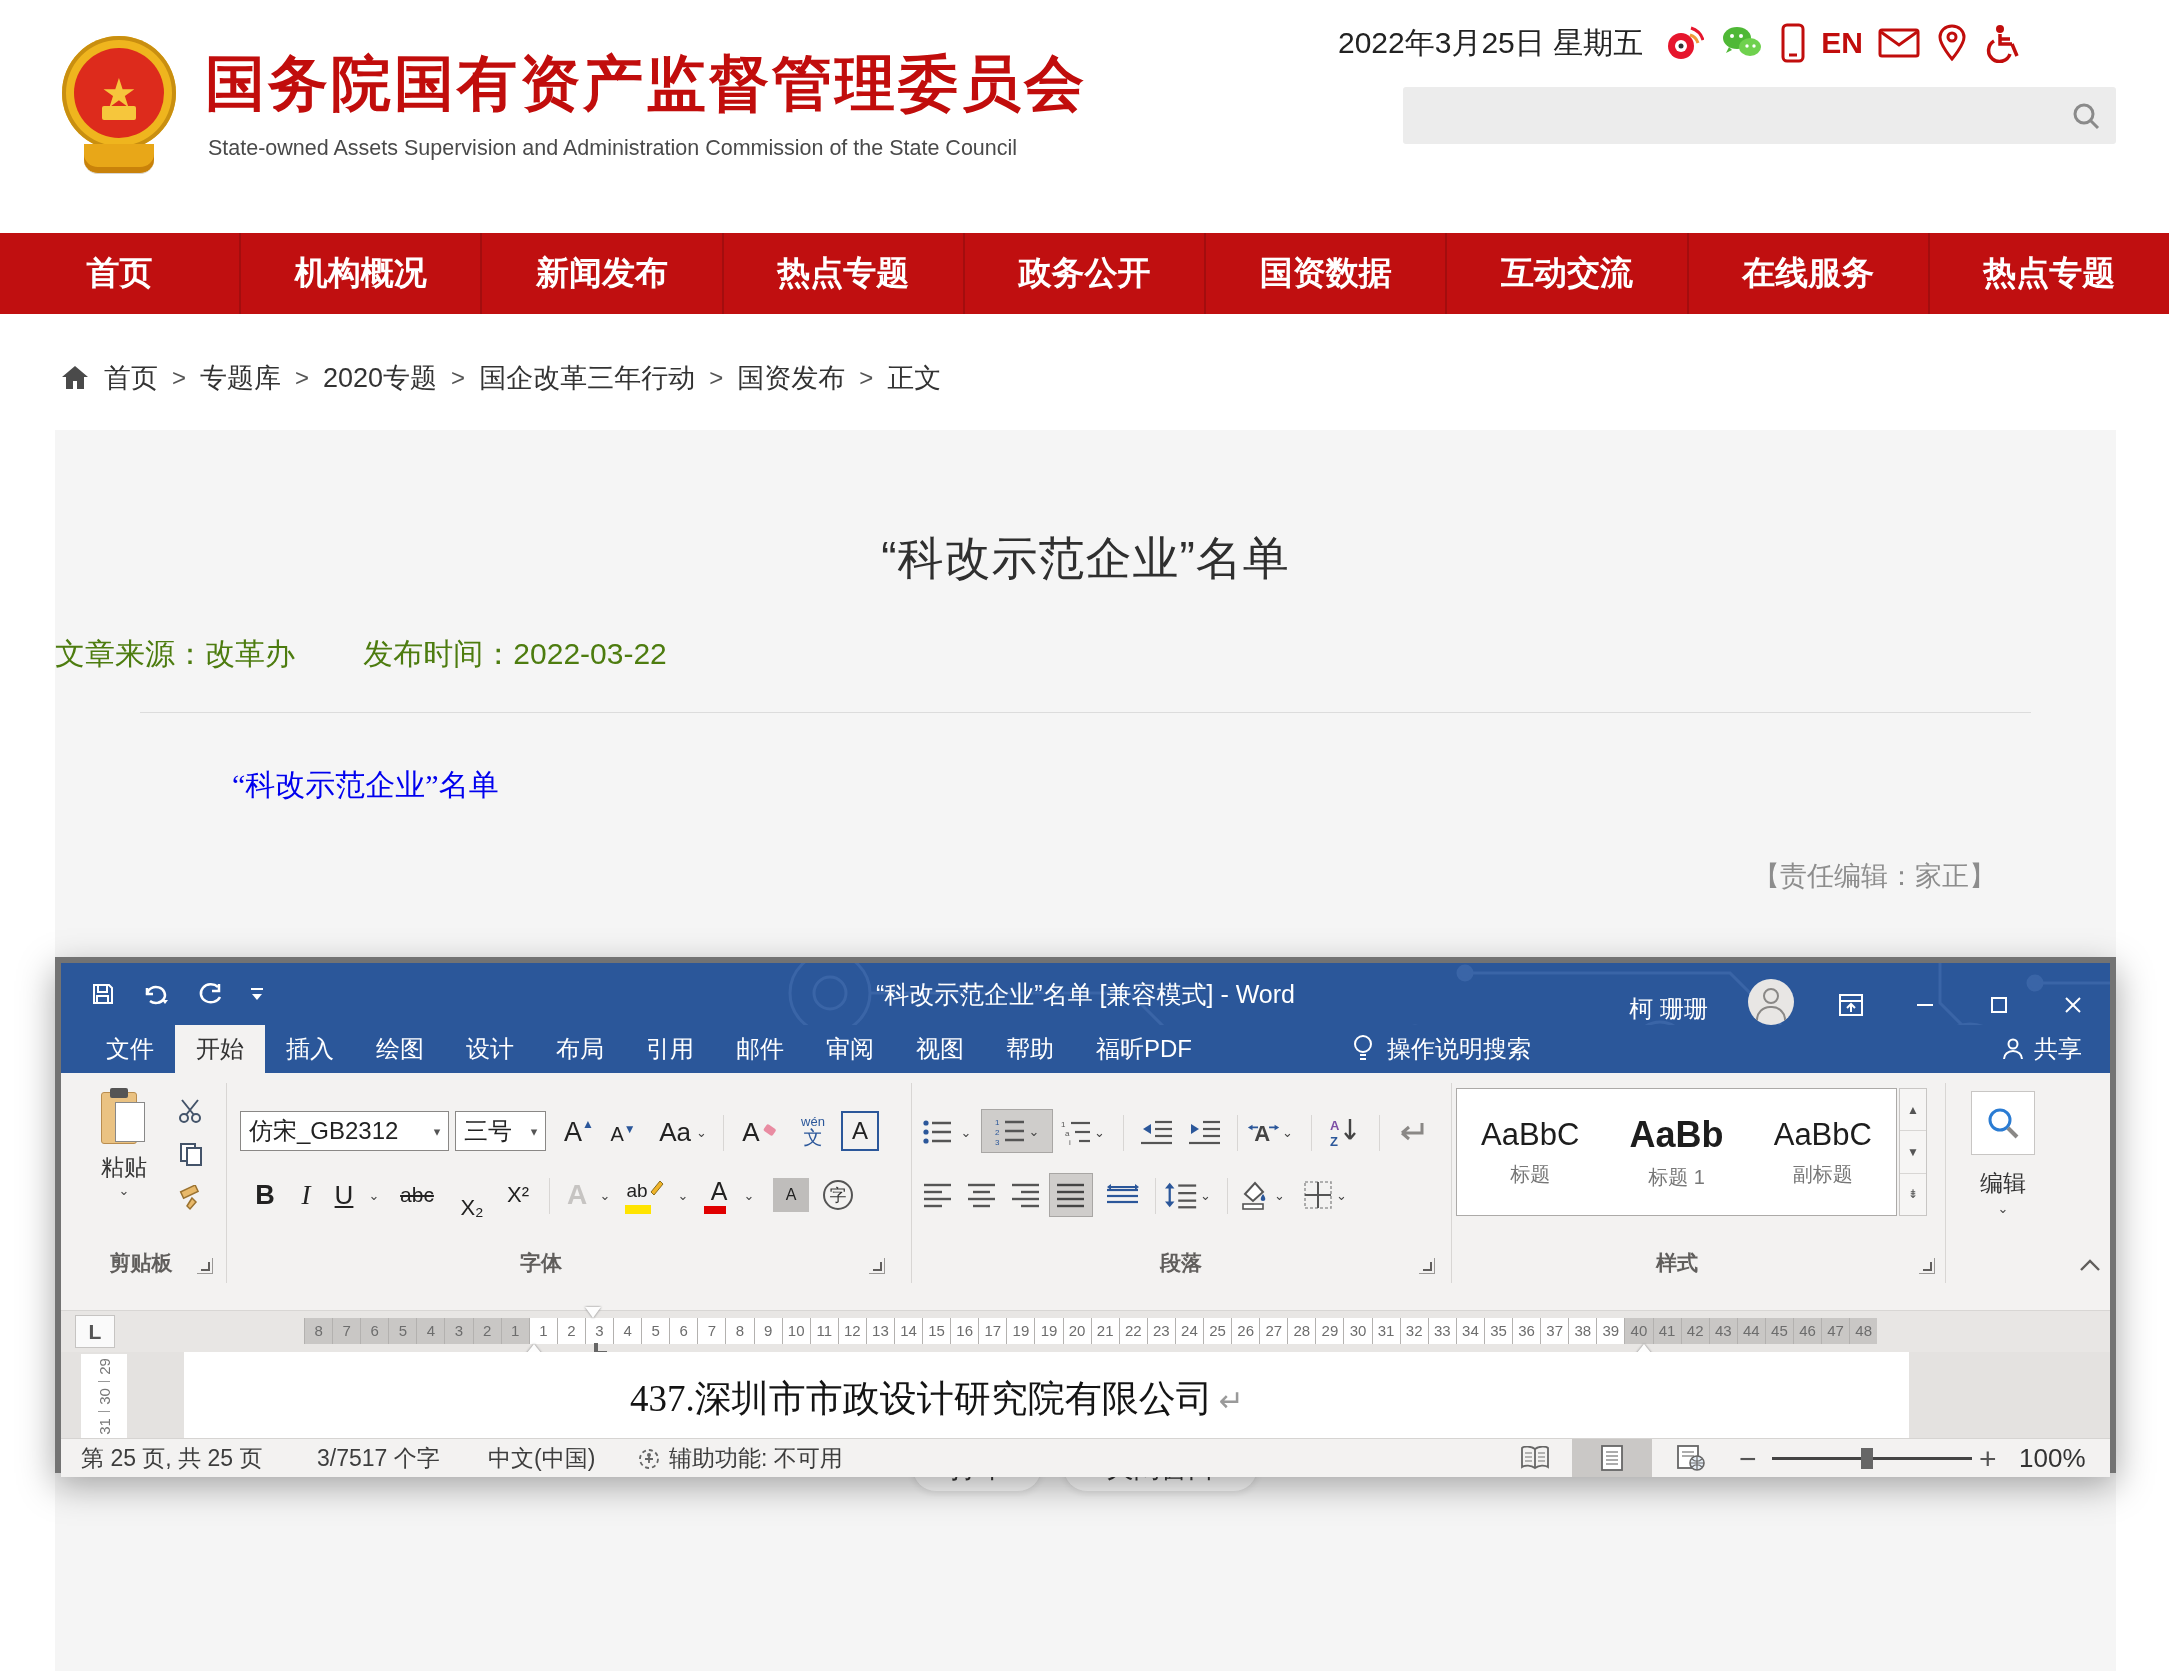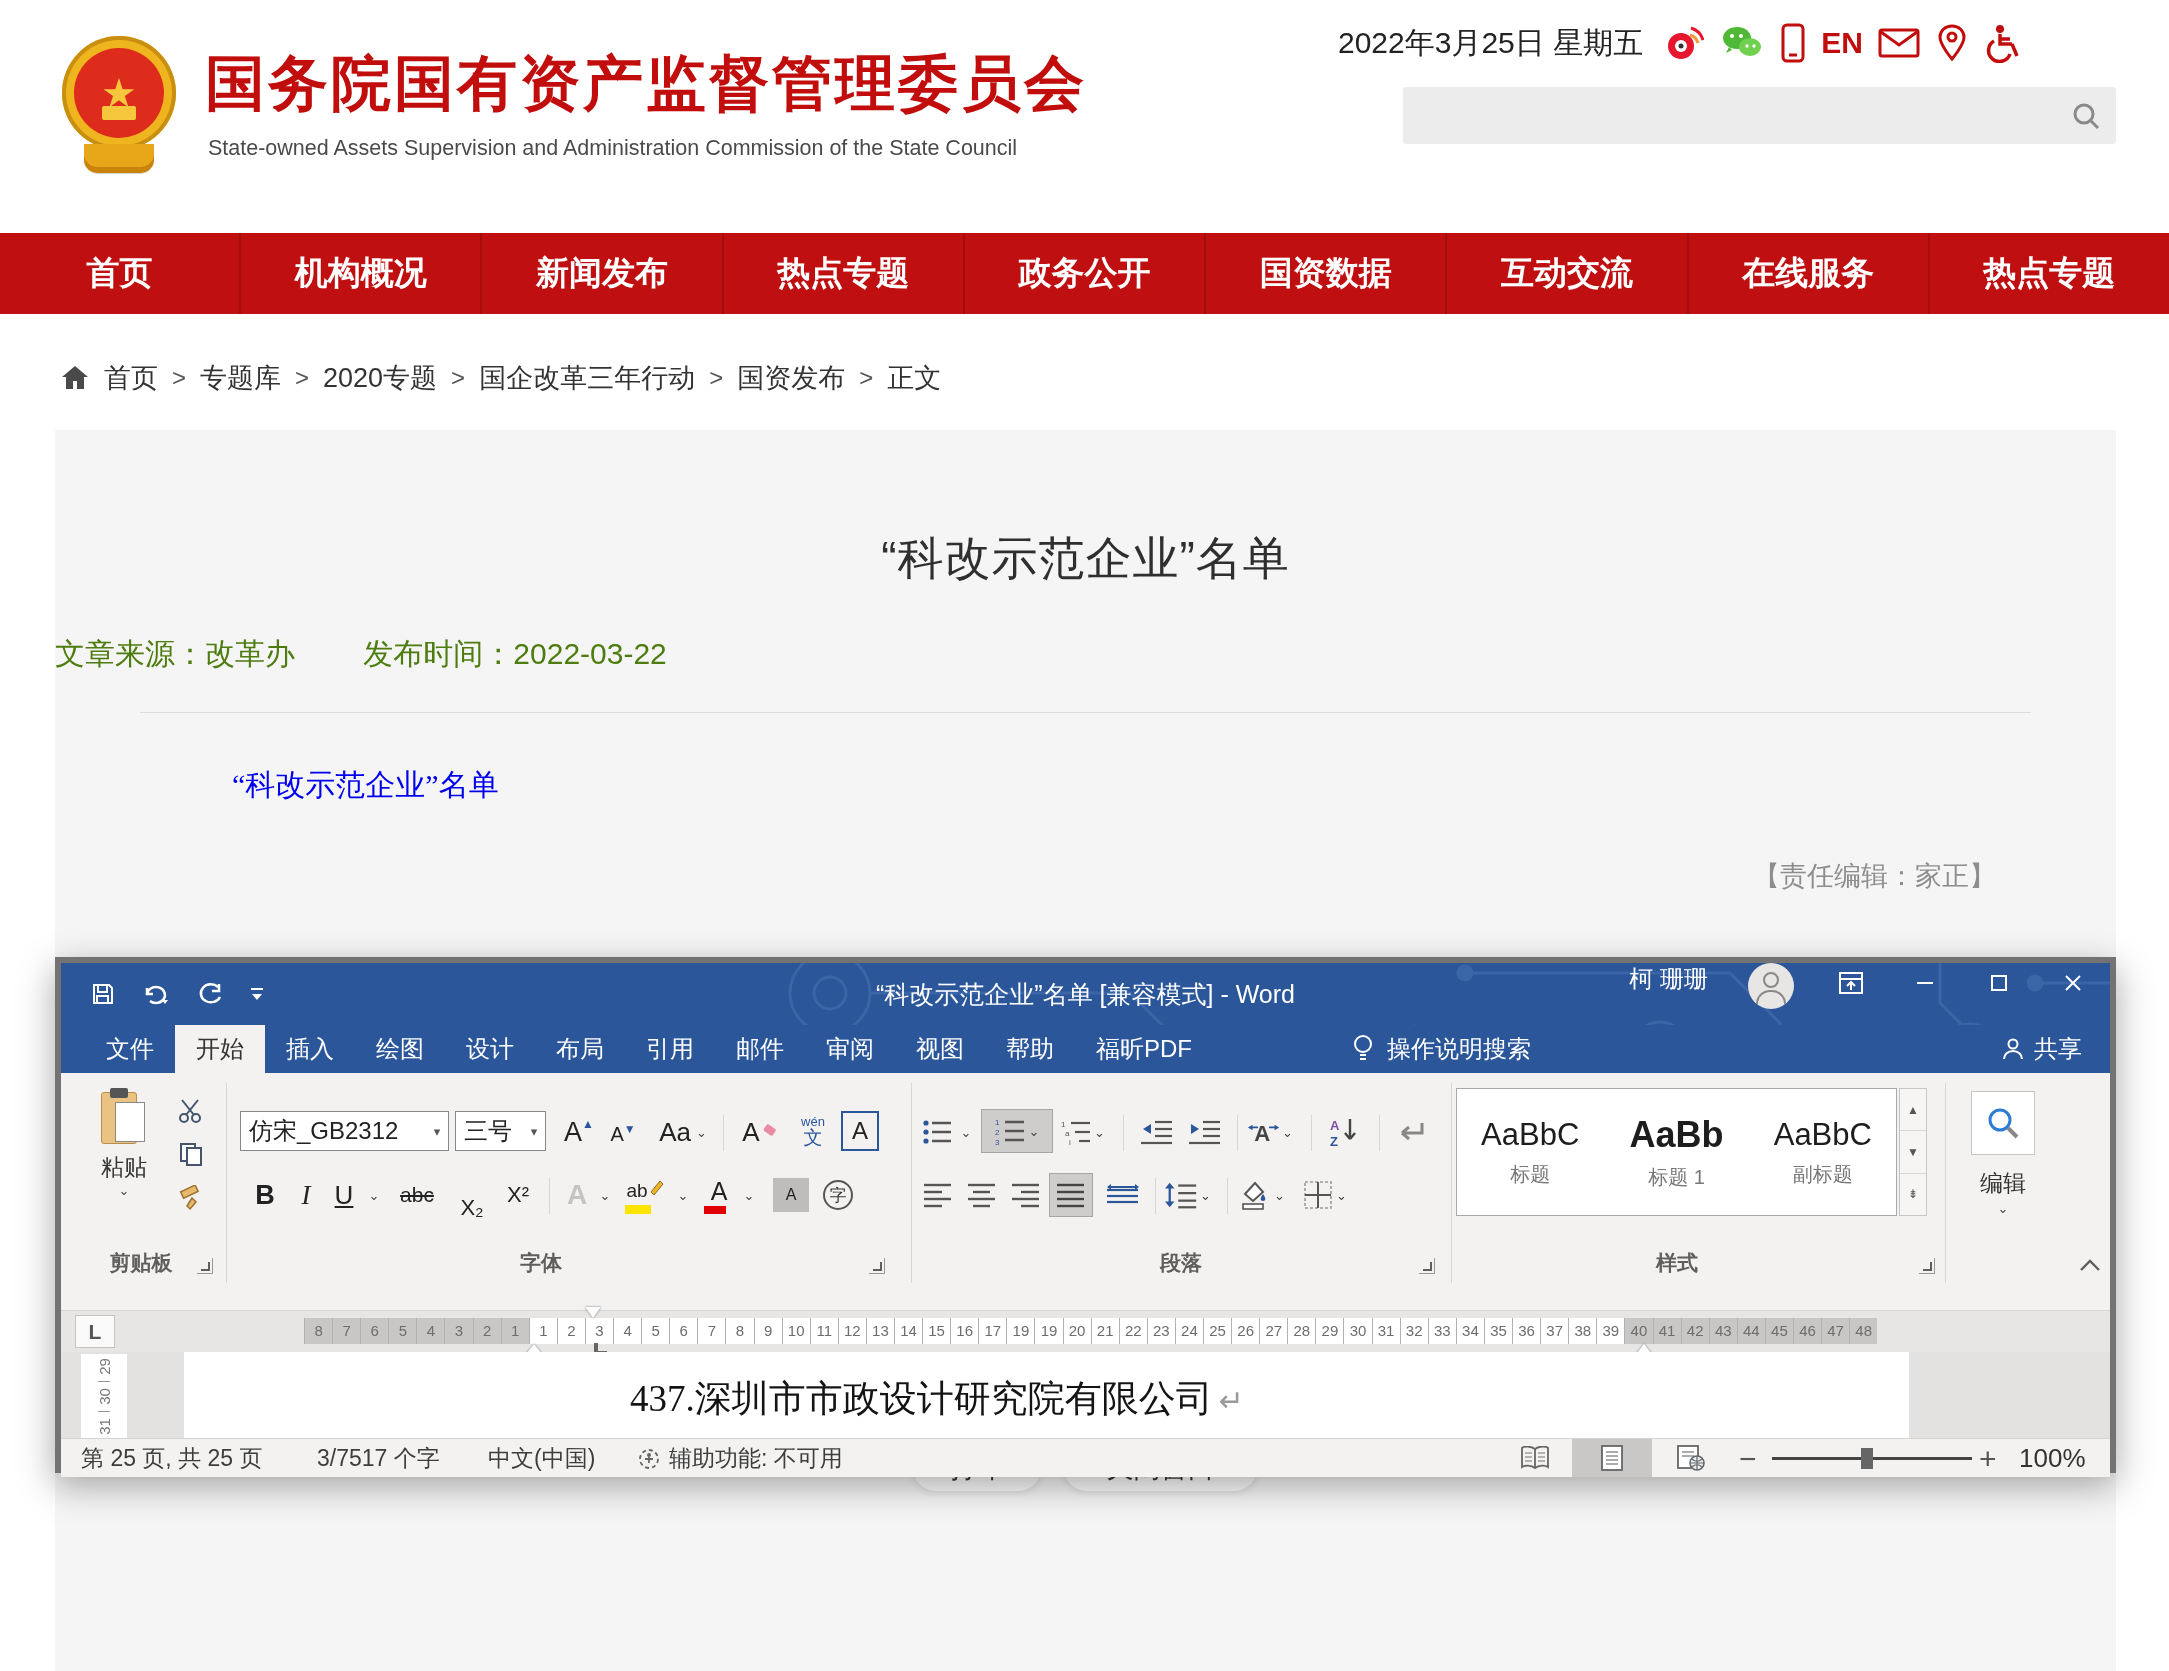--- a/index.html
+++ b/index.html
@@ -52,21 +52,21 @@
   .pill-close{left:1008px;width:195px;}
 
   
   .word-window{position:absolute;left:0px;top:527px;width:2061px;height:516px;z-index:5;border:6px solid #737373;box-shadow:0 12px 34px rgba(0,0,0,.35);background:var(--ribbon-bg);}
   .titlebar{position:absolute;left:0;top:0;width:100%;height:62px;background:var(--word-blue);overflow:hidden;}
   .tabs-row{position:absolute;left:0;top:62px;width:100%;height:48px;background:var(--word-blue);}
   .circuit{position:absolute;right:0;top:0;width:1400px;height:110px;opacity:.5;pointer-events:none;}
   .qat{position:absolute;left:30px;top:0;height:62px;display:flex;align-items:center;gap:26px;z-index:2;}
   .qat .q{display:flex;align-items:center;cursor:pointer;}
   .win-title{position:absolute;left:0;top:0;width:100%;height:62px;display:flex;align-items:center;justify-content:center;color:#fff;font-size:25px;white-space:nowrap;z-index:1;}
-  .tb-right{position:absolute;right:20px;top:0;height:62px;display:flex;align-items:flex-start;gap:40px;z-index:2;margin-left:32px;}
+  .tb-right{position:absolute;right:20px;top:0;height:62px;display:flex;align-items:flex-end;gap:40px;z-index:2;margin-left:32px;}
   .user-name{color:#fff;font-size:24px;white-space:nowrap;cursor:pointer;}
   .avatar{width:46px;height:46px;border-radius:50%;background:#e8e6e4;position:relative;overflow:hidden;cursor:pointer;}
   .avatar .head{position:absolute;left:15px;top:9px;width:16px;height:16px;border-radius:50%;border:2px solid #8a8886;}
   .avatar .body{position:absolute;left:8px;top:27px;width:30px;height:18px;border-radius:14px 14px 0 0;border:2px solid #8a8886;border-bottom:none;}
   .winbtn{width:34px;height:40px;display:flex;align-items:center;justify-content:center;cursor:pointer;}
 
   .tabs{position:absolute;left:24px;top:0;height:48px;display:flex;}
   .tab{height:48px;line-height:48px;padding:0 21px;color:#fff;font-size:24px;cursor:pointer;white-space:nowrap;}
   .tab.active{background:var(--ribbon-bg);color:#333;}
   .tellme{position:absolute;left:1290px;top:0;height:48px;display:flex;align-items:center;gap:12px;color:#fff;font-size:24px;cursor:pointer;}

